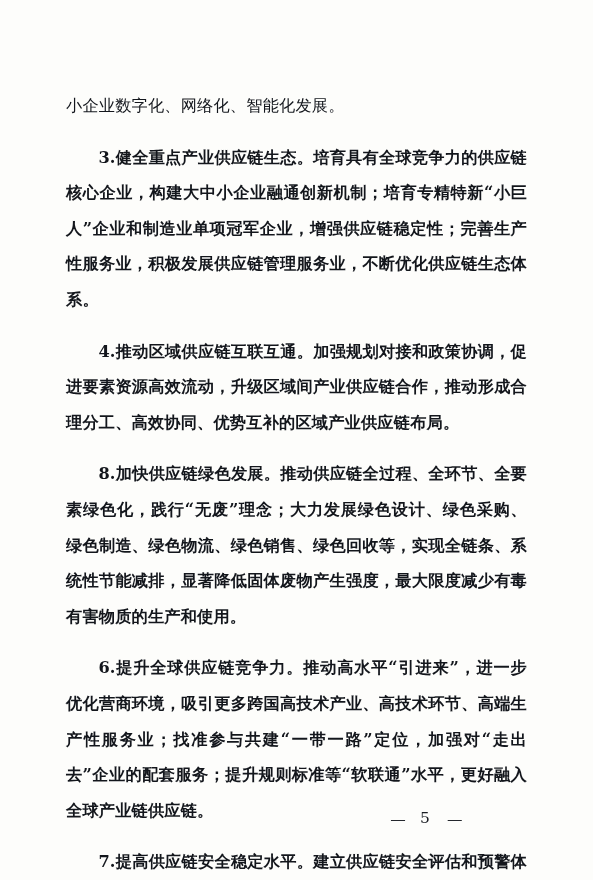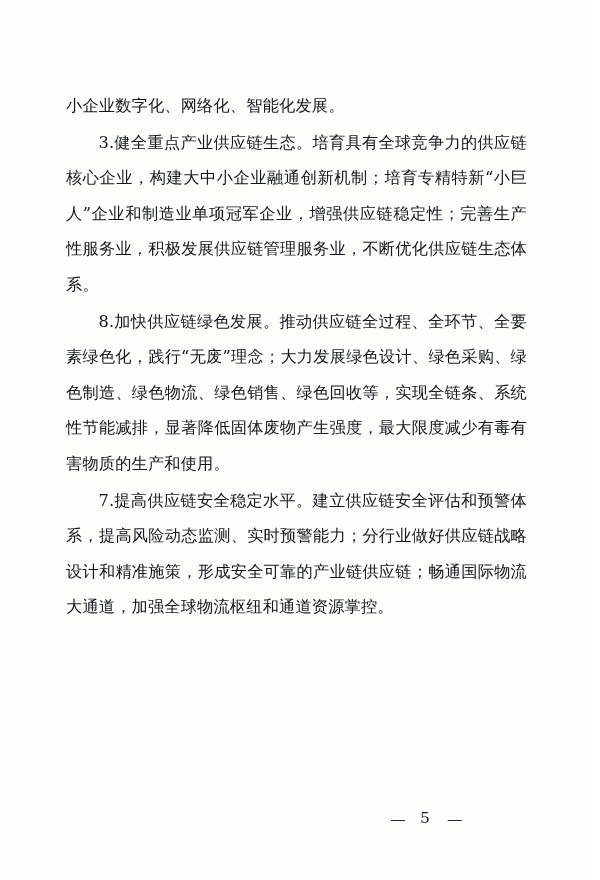--- a/index.html
+++ b/index.html
@@ -27,21 +27,22 @@
     line-height: 35.6px;
     letter-spacing: 0.2px;
     text-align: justify;
     text-justify: inter-ideograph;
   }
   .para {
     margin: 0;
     text-indent: 0;
   }
   .para + .para {
-    margin-top: 1px;
+    margin-top: 16px;
+    font-weight: bold;
   }
   .para.indent {
     text-indent: 2em;
   }
   .page-number {
     position: absolute;
     left: 0;
     right: 0;
     bottom: 52px;
     text-align: center;
@@ -64,21 +65,23 @@
     margin-left: 258px;
   }
 </style>
 </head>
 <body>
 
 <div class="page">
   <div class="doc-body">
     <p class="para">小企业数字化、网络化、智能化发展。</p>
     <p class="para indent">3.健全重点产业供应链生态。培育具有全球竞争力的供应链核心企业，构建大中小企业融通创新机制；培育专精特新“小巨人”企业和制造业单项冠军企业，增强供应链稳定性；完善生产性服务业，积极发展供应链管理服务业，不断优化供应链生态体系。</p>
+    <p class="para indent">4.推动区域供应链互联互通。加强规划对接和政策协调，促进要素资源高效流动，升级区域间产业供应链合作，推动形成合理分工、高效协同、优势互补的区域产业供应链布局。</p>
     <p class="para indent">8.加快供应链绿色发展。推动供应链全过程、全环节、全要素绿色化，践行“无废”理念；大力发展绿色设计、绿色采购、绿色制造、绿色物流、绿色销售、绿色回收等，实现全链条、系统性节能减排，显著降低固体废物产生强度，最大限度减少有毒有害物质的生产和使用。</p>
+    <p class="para indent">6.提升全球供应链竞争力。推动高水平“引进来”，进一步优化营商环境，吸引更多跨国高技术产业、高技术环节、高端生产性服务业；找准参与共建“一带一路”定位，加强对“走出去”企业的配套服务；提升规则标准等“软联通”水平，更好融入全球产业链供应链。</p>
     <p class="para indent">7.提高供应链安全稳定水平。建立供应链安全评估和预警体系，提高风险动态监测、实时预警能力；分行业做好供应链战略设计和精准施策，形成安全可靠的产业链供应链；畅通国际物流大通道，加强全球物流枢纽和通道资源掌控。</p>
   </div>
 
   <div class="page-number">
     <span class="pn-wrap">
       <span class="pn-dash">—</span>
       <span class="num">5</span>
       <span class="pn-dash">—</span>
     </span>
   </div>

